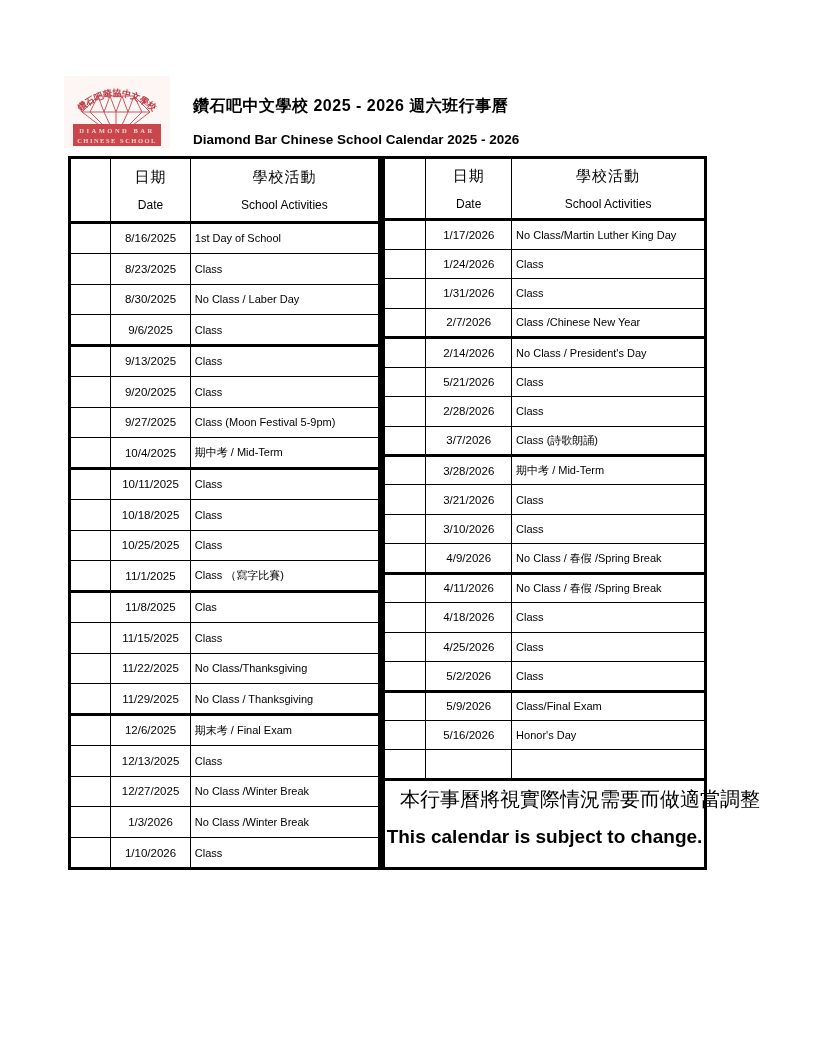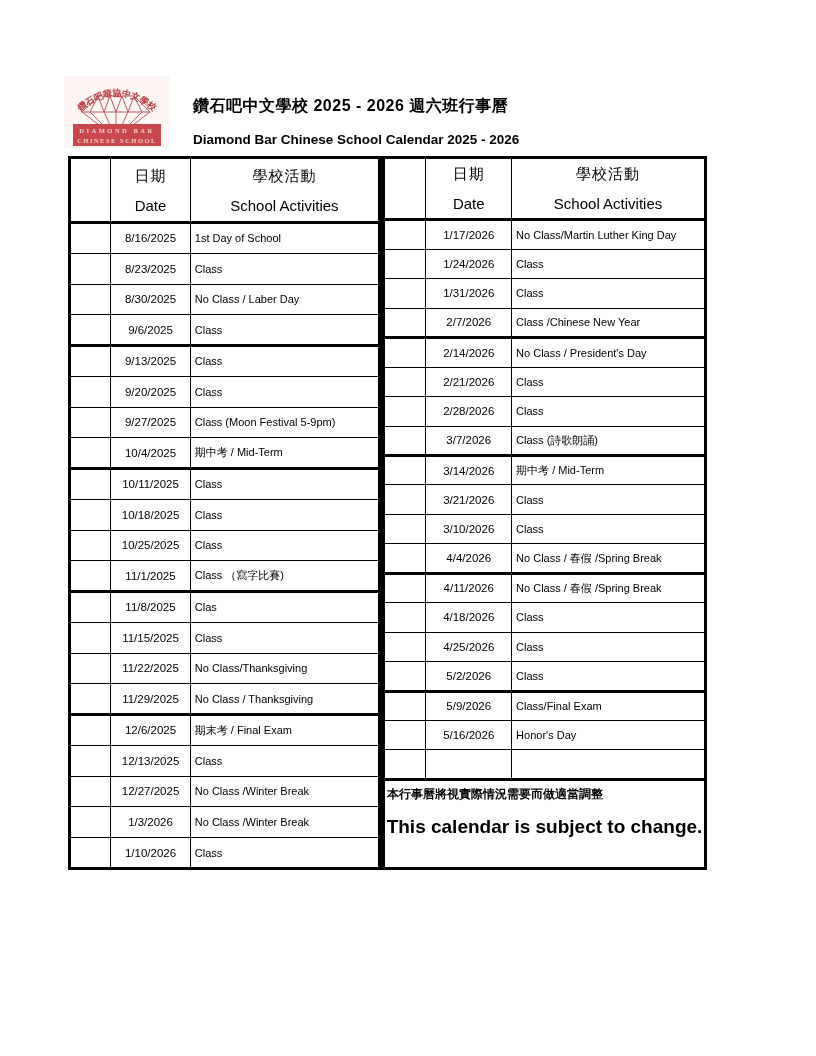--- a/index.html
+++ b/index.html
@@ -21,38 +21,38 @@
 
   
   .cal { position: absolute; left: 68px; top: 156px; display: flex; align-items: flex-start; }
   table { border-collapse: collapse; table-layout: fixed; }
   .tbl-left  { width: 313px; height: 714px; border: 3px solid #000; }
   .tbl-right { width: 326px; height: 625px; border: 3px solid #000; border-left: 4px solid #000; }
   td { border: 1.5px solid #000; padding: 0; overflow: hidden; white-space: nowrap; }
   tr.hdr { height: 62px; }
   tr.hdr td { border-bottom: 3px solid #000; text-align: center; vertical-align: middle; }
   .h-zh { font-size: 15px; letter-spacing: 1px; }
-  .h-en { font-size: 15px; margin-top: 11px; }
+  .h-en { font-size: 12px; margin-top: 11px; }
   tbody tr { height: 29.3px; }
   tr.group-end td { border-bottom: 3px solid #000; }
   td.mark { }
   td.date { text-align: center; font-size: 11.5px; vertical-align: middle; }
   td.act  { font-size: 11px; padding-left: 4px; vertical-align: middle; }
 
   .right-half { display: flex; flex-direction: column; }
   .notice {
     box-sizing: border-box;
     width: 326px;
     height: 89px;
     border: 3px solid #000;
     border-top: none;
     border-left: 4px solid #000;
     padding-top: 5px;
   }
-  .notice-zh { font-size: 12px; font-weight: bold; padding-left: 2px; white-space: nowrap; }
+  .notice-zh { font-size: 20px; font-weight: normal; padding-left: 15px; white-space: nowrap; }
   .notice-en { font-size: 19px; font-weight: bold; text-align: center; margin-top: 13px; }
 </style>
 </head>
 <body>
 
 <div class="page">
 
   <div class="logo">
     <svg width="106" height="72" viewBox="0 0 106 72">
       <rect x="0" y="0" width="106" height="72" fill="#fdf6f5"></rect>
@@ -250,51 +250,51 @@
               <td class="date">2/7/2026</td>
               <td class="act">Class /Chinese New Year</td>
             </tr>
             <tr>
               <td class="mark"></td>
               <td class="date">2/14/2026</td>
               <td class="act">No Class / President's Day</td>
             </tr>
             <tr>
               <td class="mark"></td>
-              <td class="date">2/21/2026</td>
+              <td class="date">5/21/2026</td>
               <td class="act">Class</td>
             </tr>
             <tr>
               <td class="mark"></td>
               <td class="date">2/28/2026</td>
               <td class="act">Class</td>
             </tr>
             <tr class="group-end">
               <td class="mark"></td>
               <td class="date">3/7/2026</td>
               <td class="act">Class (詩歌朗誦)</td>
             </tr>
             <tr>
               <td class="mark"></td>
-              <td class="date">3/14/2026</td>
+              <td class="date">3/28/2026</td>
               <td class="act">期中考 / Mid-Term</td>
             </tr>
             <tr>
               <td class="mark"></td>
               <td class="date">3/21/2026</td>
               <td class="act">Class</td>
             </tr>
             <tr>
               <td class="mark"></td>
               <td class="date">3/10/2026</td>
               <td class="act">Class</td>
             </tr>
             <tr class="group-end">
               <td class="mark"></td>
-              <td class="date">4/4/2026</td>
+              <td class="date">4/9/2026</td>
               <td class="act">No Class / 春假  /Spring Break</td>
             </tr>
             <tr>
               <td class="mark"></td>
               <td class="date">4/11/2026</td>
               <td class="act">No Class / 春假  /Spring Break</td>
             </tr>
             <tr>
               <td class="mark"></td>
               <td class="date">4/18/2026</td>

